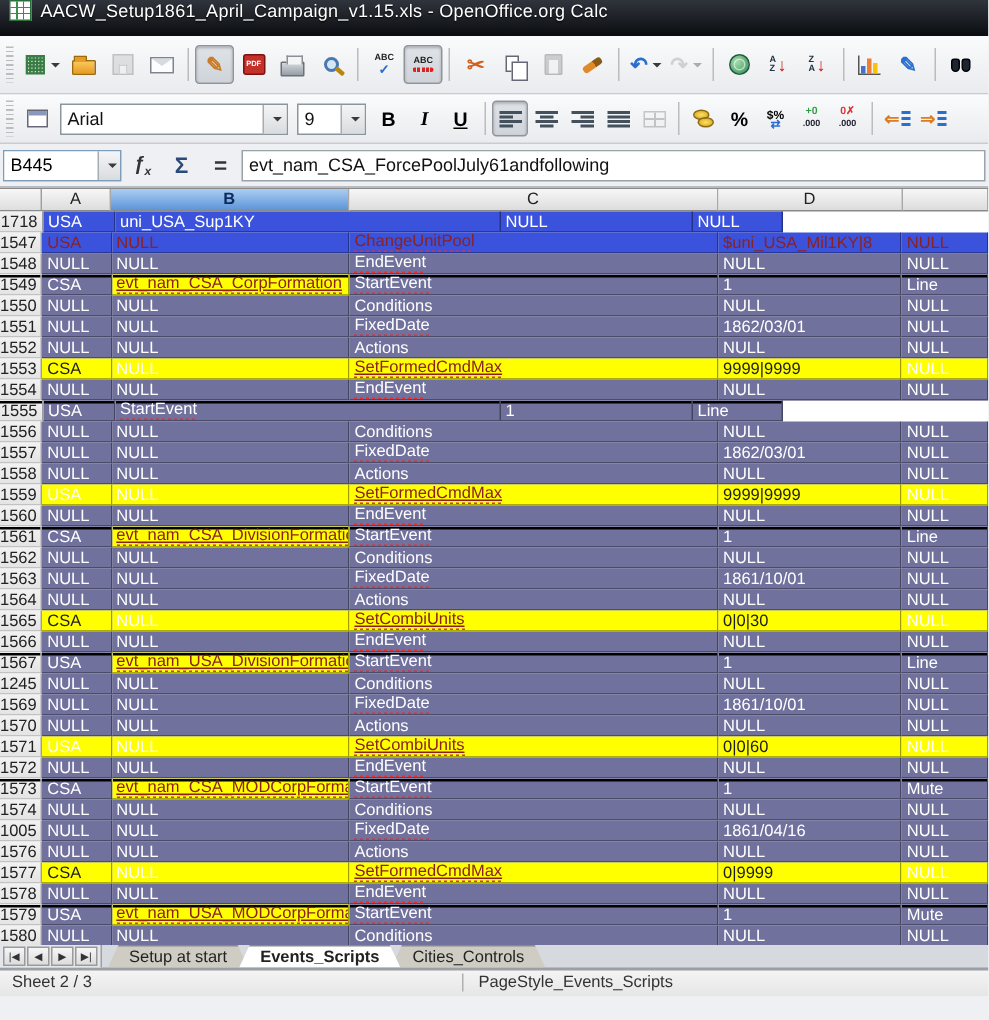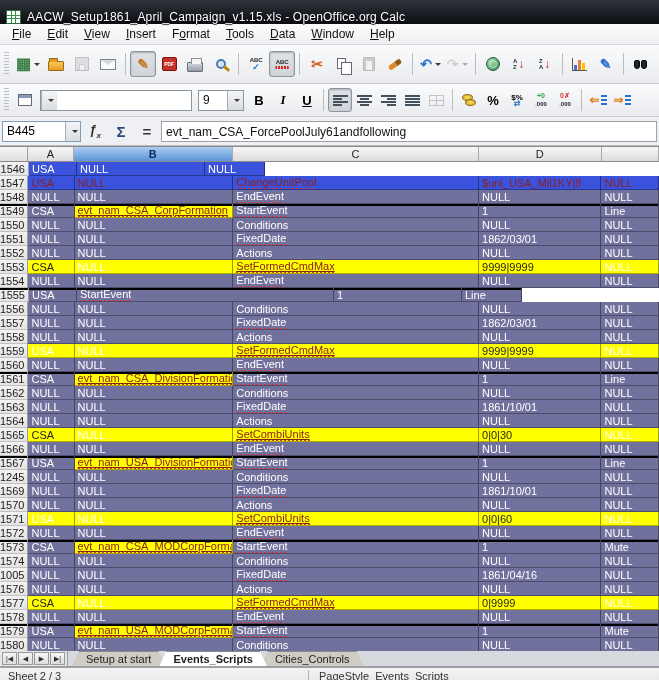--- a/index.html
+++ b/index.html
@@ -1,21 +1,21 @@
 <!DOCTYPE html>
 <html><head>
 <meta charset="utf-8">
 <style>
   * { margin:0; padding:0; box-sizing:border-box; }
   html,body { width:659px; height:680px; }
   body { font-family:"Liberation Sans", sans-serif; background:#e8e8e8; }
   .window { width:659px; height:680px; overflow:hidden; background:#eef0f3; position:relative; }
 
   
-  .titlebar { height:24px; background:linear-gradient(#30343c,#0a0c10); display:flex; align-items:flex-end; padding:0 6px; gap:6px; }
+  .titlebar { height:24px; background:linear-gradient(#30343c,#0a0c10); display:flex; align-items:flex-start; padding:0 6px; gap:6px; }
   .app-icon { width:15px; height:14px; background:#fff; border:1px solid #2a6f3a;
     background-image:linear-gradient(90deg,transparent 30%, #3a8f4a 30%, #3a8f4a 36%, transparent 36%, transparent 63%, #3a8f4a 63%, #3a8f4a 69%, transparent 69%),
                      linear-gradient(transparent 30%, #3a8f4a 30%, #3a8f4a 38%, transparent 38%, transparent 62%, #3a8f4a 62%, #3a8f4a 70%, transparent 70%); }
   .title-text { color:#fff; font-size:12px; letter-spacing:.2px; text-shadow:0 1px 1px #000; white-space:nowrap; }
 
   
   .menubar { height:21px; background:linear-gradient(#fbfbfc,#eef0f2); border-bottom:1px solid #d2d4d8; display:flex; align-items:center; padding-left:4px; }
   .menu-item { font-size:12px; color:#111; padding:2px 8px; cursor:default; }
   .menu-item u { text-decoration:underline; }
 
@@ -136,31 +136,20 @@
 </head>
 <body>
 
 <div class="window">
 
   <div class="titlebar">
     <span class="app-icon"></span>
     <span class="title-text">AACW_Setup1861_April_Campaign_v1.15.xls - OpenOffice.org Calc</span>
   </div>
 
-  <div class="menubar">
-      <span class="menu-item"><u>F</u>ile</span>
-      <span class="menu-item"><u>E</u>dit</span>
-      <span class="menu-item"><u>V</u>iew</span>
-      <span class="menu-item"><u>I</u>nsert</span>
-      <span class="menu-item">F<u>o</u>rmat</span>
-      <span class="menu-item"><u>T</u>ools</span>
-      <span class="menu-item"><u>D</u>ata</span>
-      <span class="menu-item"><u>W</u>indow</span>
-      <span class="menu-item"><u>H</u>elp</span>
-    </div>
 
   <div class="toolbar std">
     <span class="grip"></span>
   <span class="tb-btn">
         <span style="display: flex; align-items: center; justify-content: center;">
           <b class="gl" style="color:#3a7d44;font-size:16px">▦</b>
         </span>
         <span class="dd"></span>
       </span>
       <span class="tb-btn">
@@ -293,20 +282,21 @@
         </span>
       </span>
     </div>
 
   <div class="toolbar fmt">
     <span class="grip"></span>
     <span class="tb-btn">
         <i class="styleswin"></i>
       </span>
     <span class="combo font">
+      <span class="cval">Arial</span>
       <span class="cbtn">
           <span class="dd"></span>
         </span>
     </span>
     <span class="combo size">
       <span class="cval">9</span>
       <span class="cbtn">
           <span class="dd"></span>
         </span>
     </span>
@@ -452,23 +442,26 @@
   <div class="grid">
       <div class="ghead">
         <div class="corner"></div>
         <div class="colh w0">A</div>
         <div class="colh w1 sel">B</div>
         <div class="colh w2">C</div>
         <div class="colh w3">D</div>
         <div class="colh w4"></div>
       </div>
       <div class="grow bg-blue">
-        <div class="rn">1546</div>
+        <div class="rn">1718</div>
         <div class="cell w0">
           <span class="ct tw">USA</span>
+        </div>
+        <div class="cell w2">
+          <span class="ct tw">uni_USA_Sup1KY</span>
         </div>
         <div class="cell w3">
           <span class="ct tw">NULL</span>
         </div>
         <div class="cell w4">
           <span class="ct tw">NULL</span>
         </div>
       </div>
       <div class="grow bg-blue">
         <div class="rn">1547</div>

